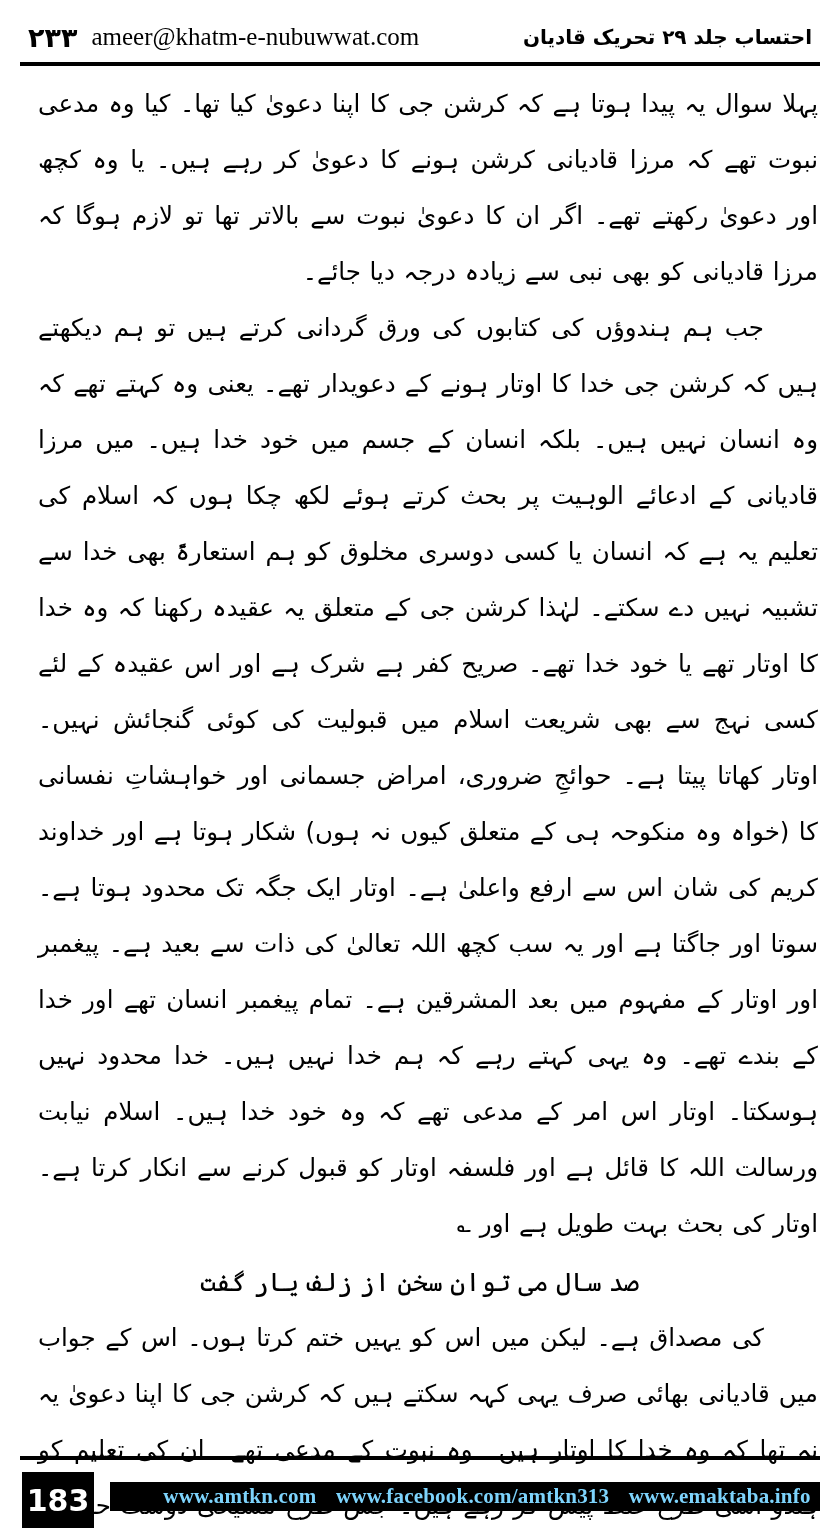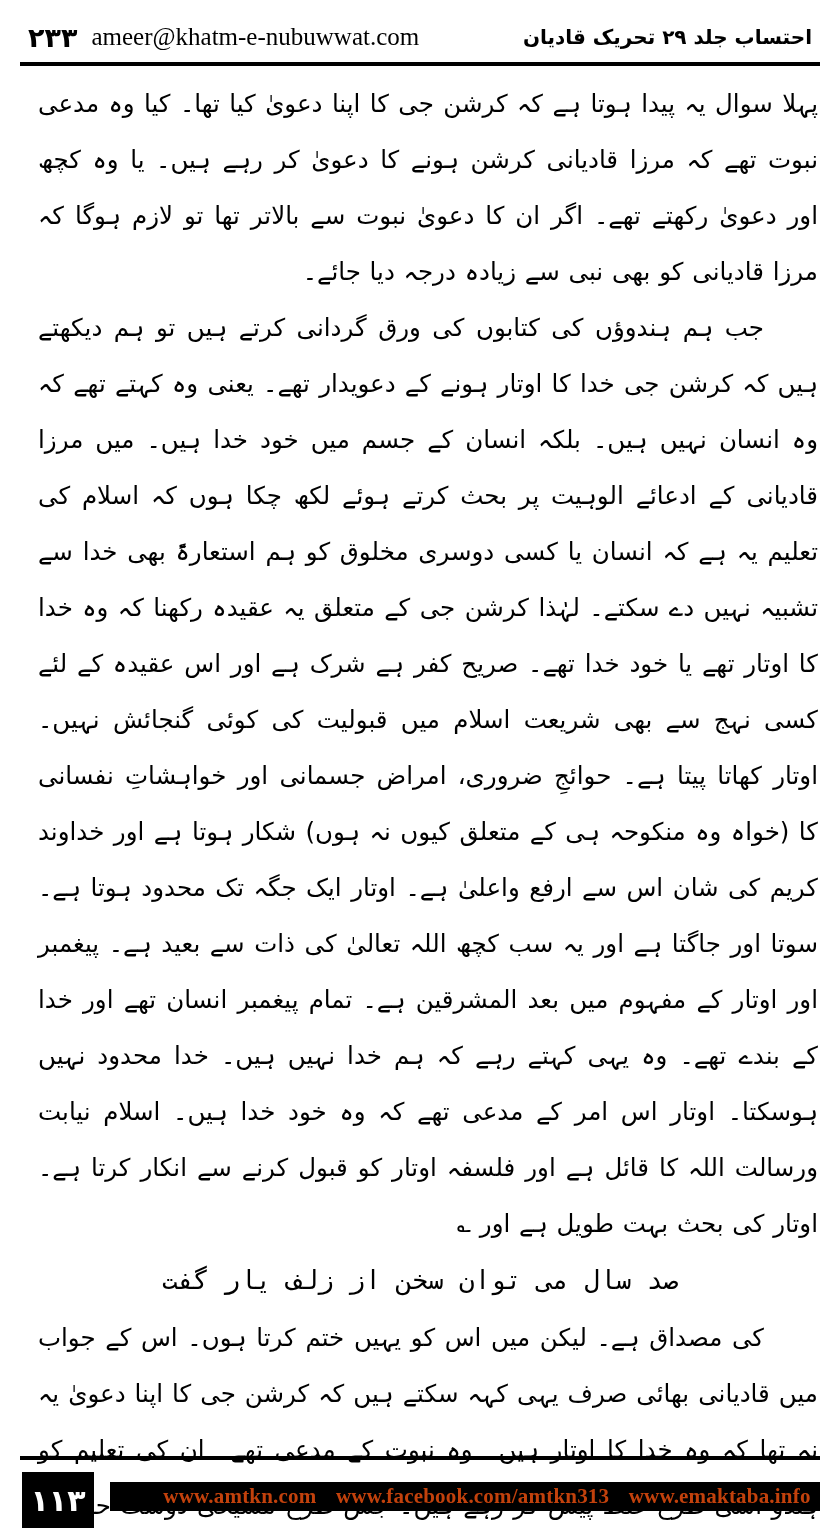--- a/index.html
+++ b/index.html
@@ -101,21 +101,21 @@
   }
   p.para.first {
     text-indent: 0;
   }
   .verse {
     margin: 4px 0 2px 0;
     text-align: center;
     text-align-last: center;
     font-size: 26px;
     line-height: 52px;
-    font-family: Liberation Mono, monospace;
+    font-family: Liberation Sans, sans-serif;
     letter-spacing: 1px;
   }
 
   
   .footer {
     position: absolute;
     left: 0;
     right: 0;
     bottom: 0;
     height: 84px;
@@ -128,21 +128,21 @@
     height: 4px;
     background: #000;
   }
   .footer-bar {
     position: absolute;
     left: 110px;
     right: 20px;
     top: 26px;
     height: 29px;
     background: #000;
-    color: #c2410c;
+    color: #7dd3fc;
     display: flex;
     align-items: center;
     justify-content: center;
     direction: ltr;
     padding-left: 44px;
   }
   .footer-links {
     font-family: "Liberation Serif", serif;
     font-size: 21px;
     font-weight: bold;
@@ -186,21 +186,21 @@
   <div class="body-area">
     <p class="para first">پہلا سوال یہ پیدا ہوتا ہے کہ کرشن جی کا اپنا دعویٰ کیا تھا۔ کیا وہ مدعی نبوت تھے کہ مرزا قادیانی کرشن ہونے کا دعویٰ کر رہے ہیں۔ یا وہ کچھ اور دعویٰ رکھتے تھے۔ اگر ان کا دعویٰ نبوت سے بالاتر تھا تو لازم ہوگا کہ مرزا قادیانی کو بھی نبی سے زیادہ درجہ دیا جائے۔</p>
     <p class="para">جب ہم ہندوؤں کی کتابوں کی ورق گردانی کرتے ہیں تو ہم دیکھتے ہیں کہ کرشن جی خدا کا اوتار ہونے کے دعویدار تھے۔ یعنی وہ کہتے تھے کہ وہ انسان نہیں ہیں۔ بلکہ انسان کے جسم میں خود خدا ہیں۔ میں مرزا قادیانی کے ادعائے الوہیت پر بحث کرتے ہوئے لکھ چکا ہوں کہ اسلام کی تعلیم یہ ہے کہ انسان یا کسی دوسری مخلوق کو ہم استعارۃً بھی خدا سے تشبیہ نہیں دے سکتے۔ لہٰذا کرشن جی کے متعلق یہ عقیدہ رکھنا کہ وہ خدا کا اوتار تھے یا خود خدا تھے۔ صریح کفر ہے شرک ہے اور اس عقیدہ کے لئے کسی نہج سے بھی شریعت اسلام میں قبولیت کی کوئی گنجائش نہیں۔ اوتار کھاتا پیتا ہے۔ حوائجِ ضروری، امراض جسمانی اور خواہشاتِ نفسانی کا (خواہ وہ منکوحہ ہی کے متعلق کیوں نہ ہوں) شکار ہوتا ہے اور خداوند کریم کی شان اس سے ارفع واعلیٰ ہے۔ اوتار ایک جگہ تک محدود ہوتا ہے۔ سوتا اور جاگتا ہے اور یہ سب کچھ اللہ تعالیٰ کی ذات سے بعید ہے۔ پیغمبر اور اوتار کے مفہوم میں بعد المشرقین ہے۔ تمام پیغمبر انسان تھے اور خدا کے بندے تھے۔ وہ یہی کہتے رہے کہ ہم خدا نہیں ہیں۔ خدا محدود نہیں ہوسکتا۔ اوتار اس امر کے مدعی تھے کہ وہ خود خدا ہیں۔ اسلام نیابت ورسالت اللہ کا قائل ہے اور فلسفہ اوتار کو قبول کرنے سے انکار کرتا ہے۔ اوتار کی بحث بہت طویل ہے اور ؎</p>
     <div class="verse">صد سال می توان سخن از زلف یار گفت</div>
     <p class="para">کی مصداق ہے۔ لیکن میں اس کو یہیں ختم کرتا ہوں۔ اس کے جواب میں قادیانی بھائی صرف یہی کہہ سکتے ہیں کہ کرشن جی کا اپنا دعویٰ یہ نہ تھا کہ وہ خدا کا اوتار ہیں۔ وہ نبوت کے مدعی تھے۔ ان کی تعلیم کو ہندو اسی طرح غلط پیش کر رہے ہیں۔ جس طرح مسیحی دوست حضرت عیسیٰ علیہ السلام کے ادّعائے نبوت کو دعویٰ الوہیت وابن اللہ کہہ کر ظاہر کرتے ہیں۔</p>
 
   </div>
 
   <div class="footer">
     <div class="footer-rule"></div>
-    <div class="page-num-bottom">۱۱۳</div>
+    <div class="page-num-bottom">183</div>
     <div class="footer-bar">
       <div class="footer-links">
         <span>www.amtkn.com</span>
         <span>www.facebook.com/amtkn313</span>
         <span>www.emaktaba.info</span>
       </div>
     </div>
   </div>
 
 </div>

